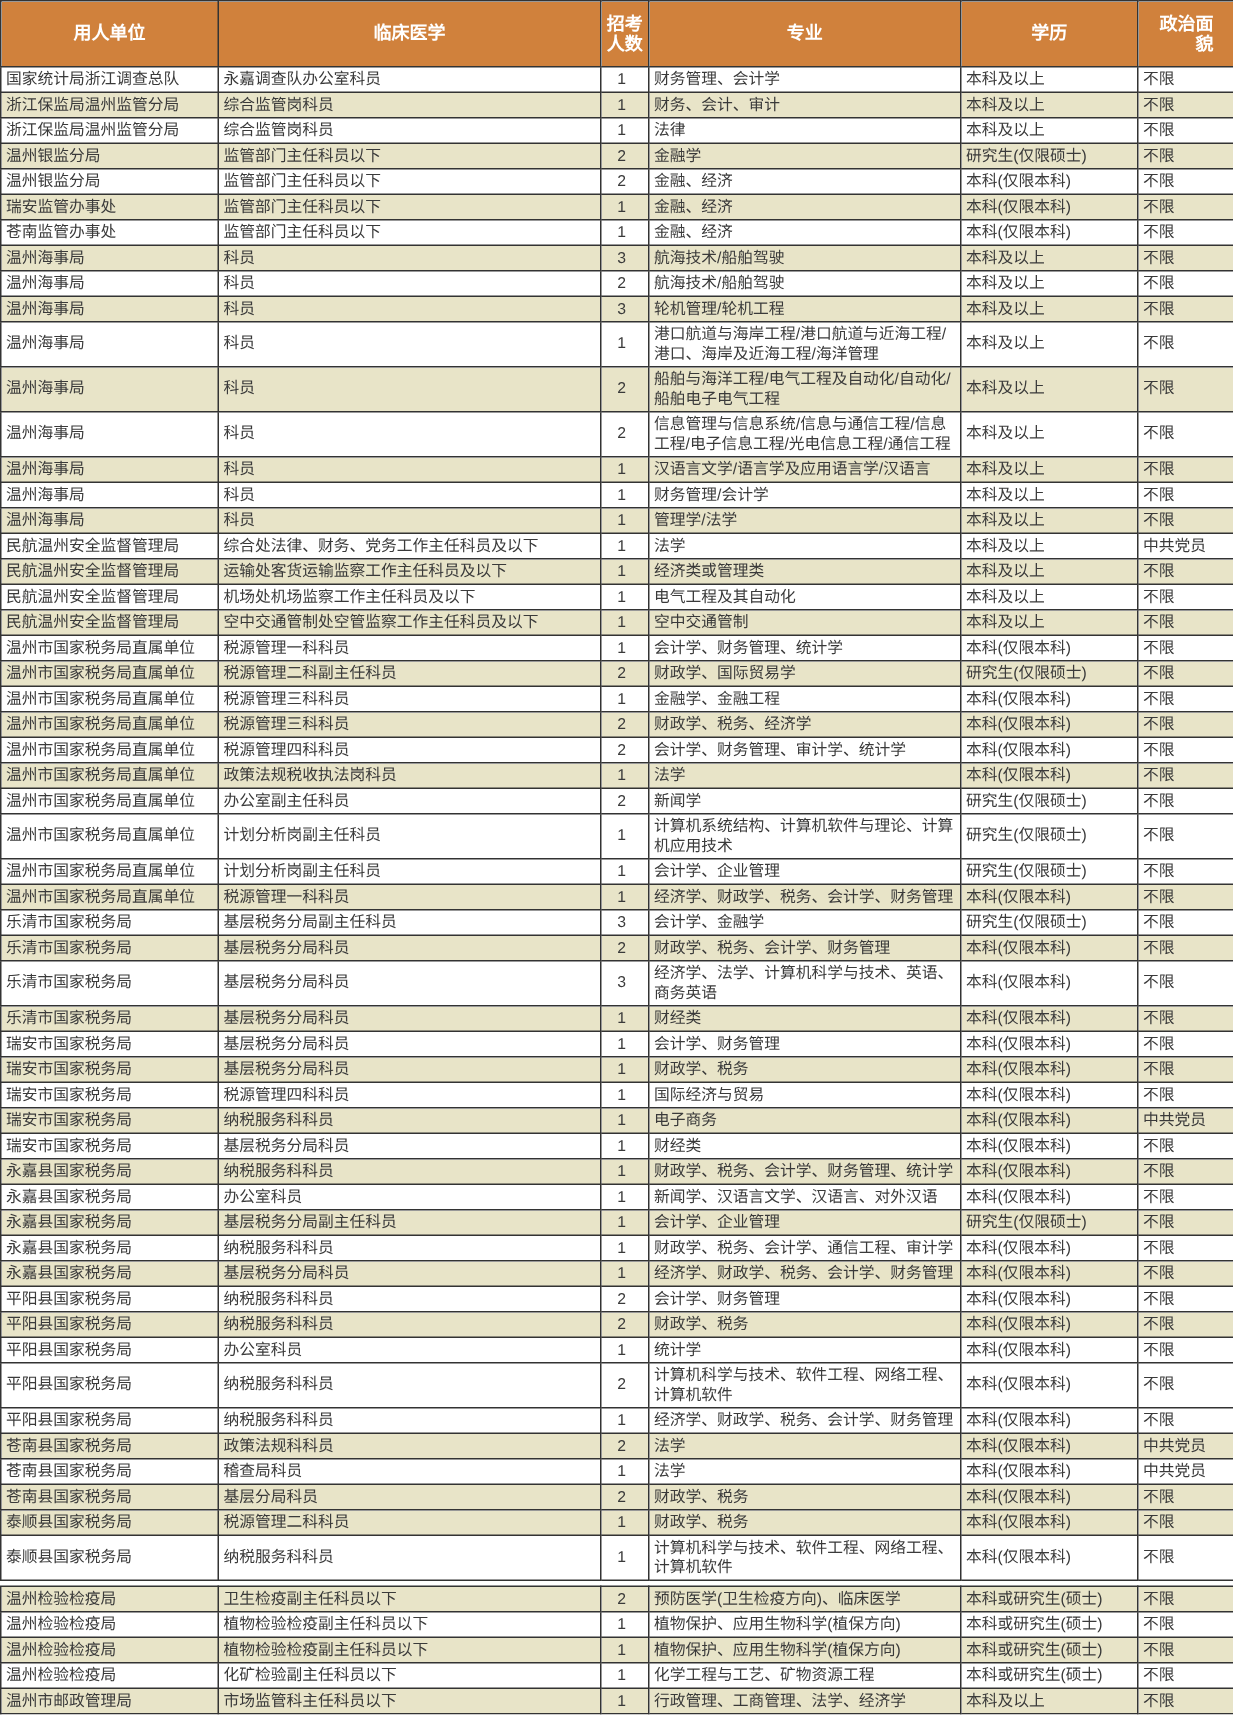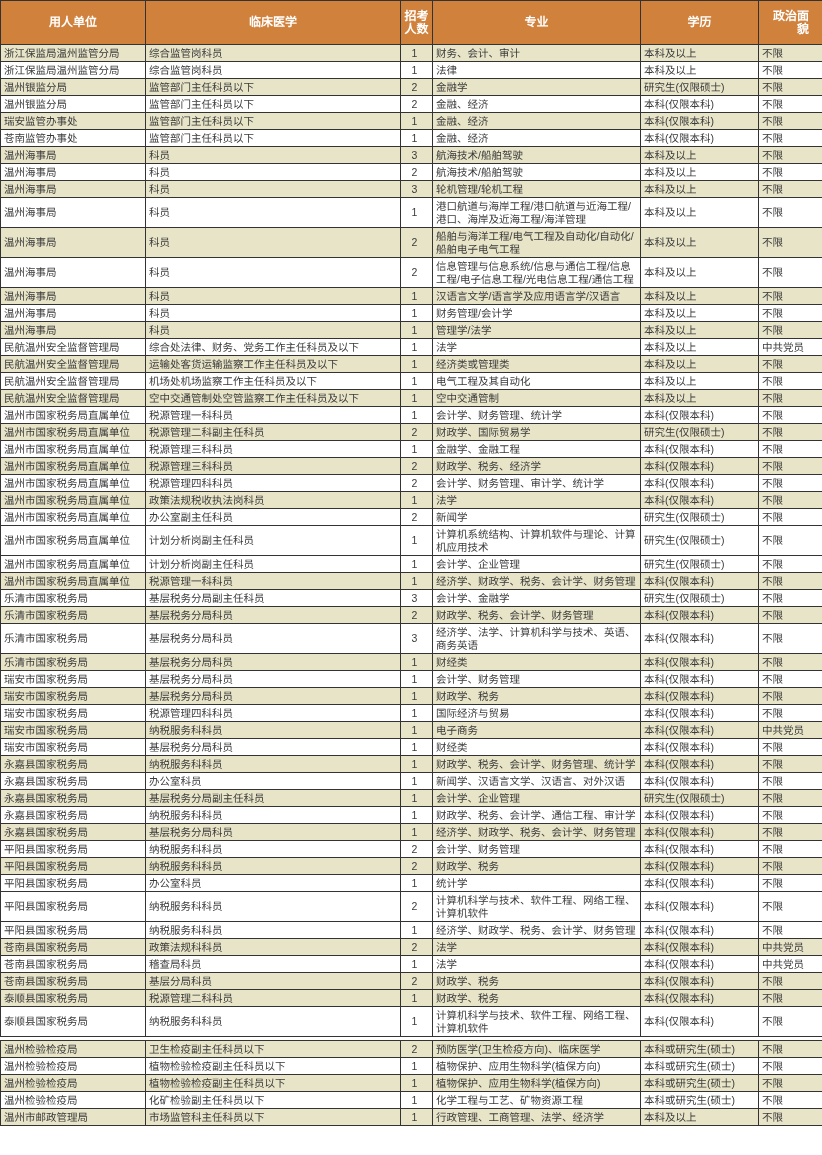--- a/index.html
+++ b/index.html
@@ -73,20 +73,28 @@
     <tr>
       <th>用人单位</th>
       <th>临床医学</th>
       <th>招考人数</th>
       <th>专业</th>
       <th>学历</th>
       <th class="h-pol">政治面貌</th>
     </tr>
   </thead>
   <tbody id="rows">
+      <tr>
+    <td class="cell-unit">国家统计局浙江调查总队</td>
+    <td class="cell-pos">永嘉调查队办公室科员</td>
+    <td class="cell-count">1</td>
+    <td class="cell-major">财务管理、会计学</td>
+    <td class="cell-edu">本科及以上</td>
+    <td class="cell-pol">不限</td>
+  </tr>
       <tr class="band">
     <td class="cell-unit">浙江保监局温州监管分局</td>
     <td class="cell-pos">综合监管岗科员</td>
     <td class="cell-count">1</td>
     <td class="cell-major">财务、会计、审计</td>
     <td class="cell-edu">本科及以上</td>
     <td class="cell-pol">不限</td>
   </tr>
       <tr>
     <td class="cell-unit">浙江保监局温州监管分局</td>

